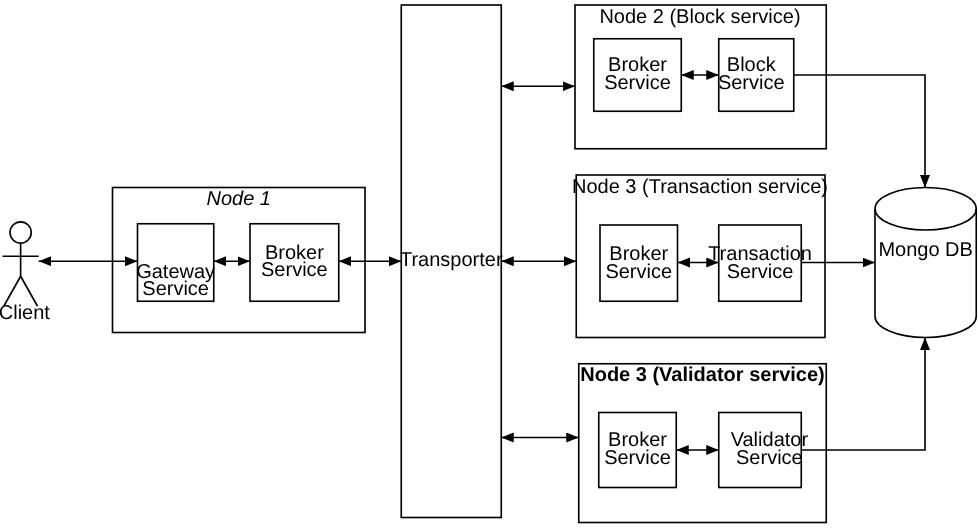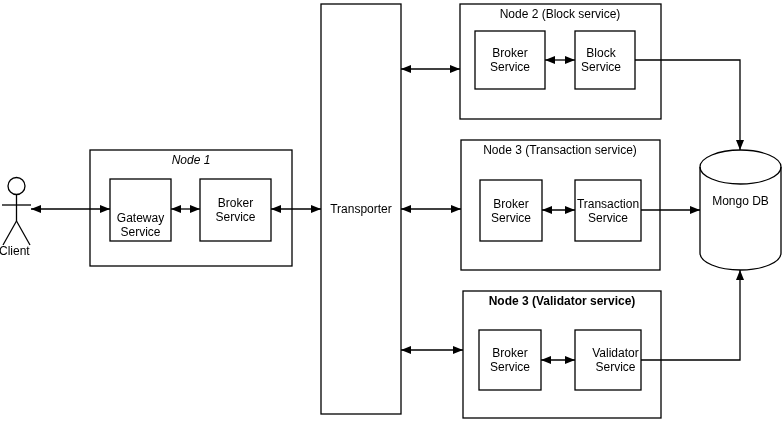--- a/index.html
+++ b/index.html
@@ -16,21 +16,21 @@
     color: #000000;
     overflow: hidden;
   }
   .layer {
     position: absolute;
     left: 0;
     top: 0;
   }
   .lbl {
     position: absolute;
-    font-size: 12px;
+    font-size: 16px;
     line-height: 14px;
     color: #000000;
   }
   .title {
     white-space: nowrap;
     transform: translateX(-50%);
     text-align: center;
   }
   .boxlbl {
     display: flex;

